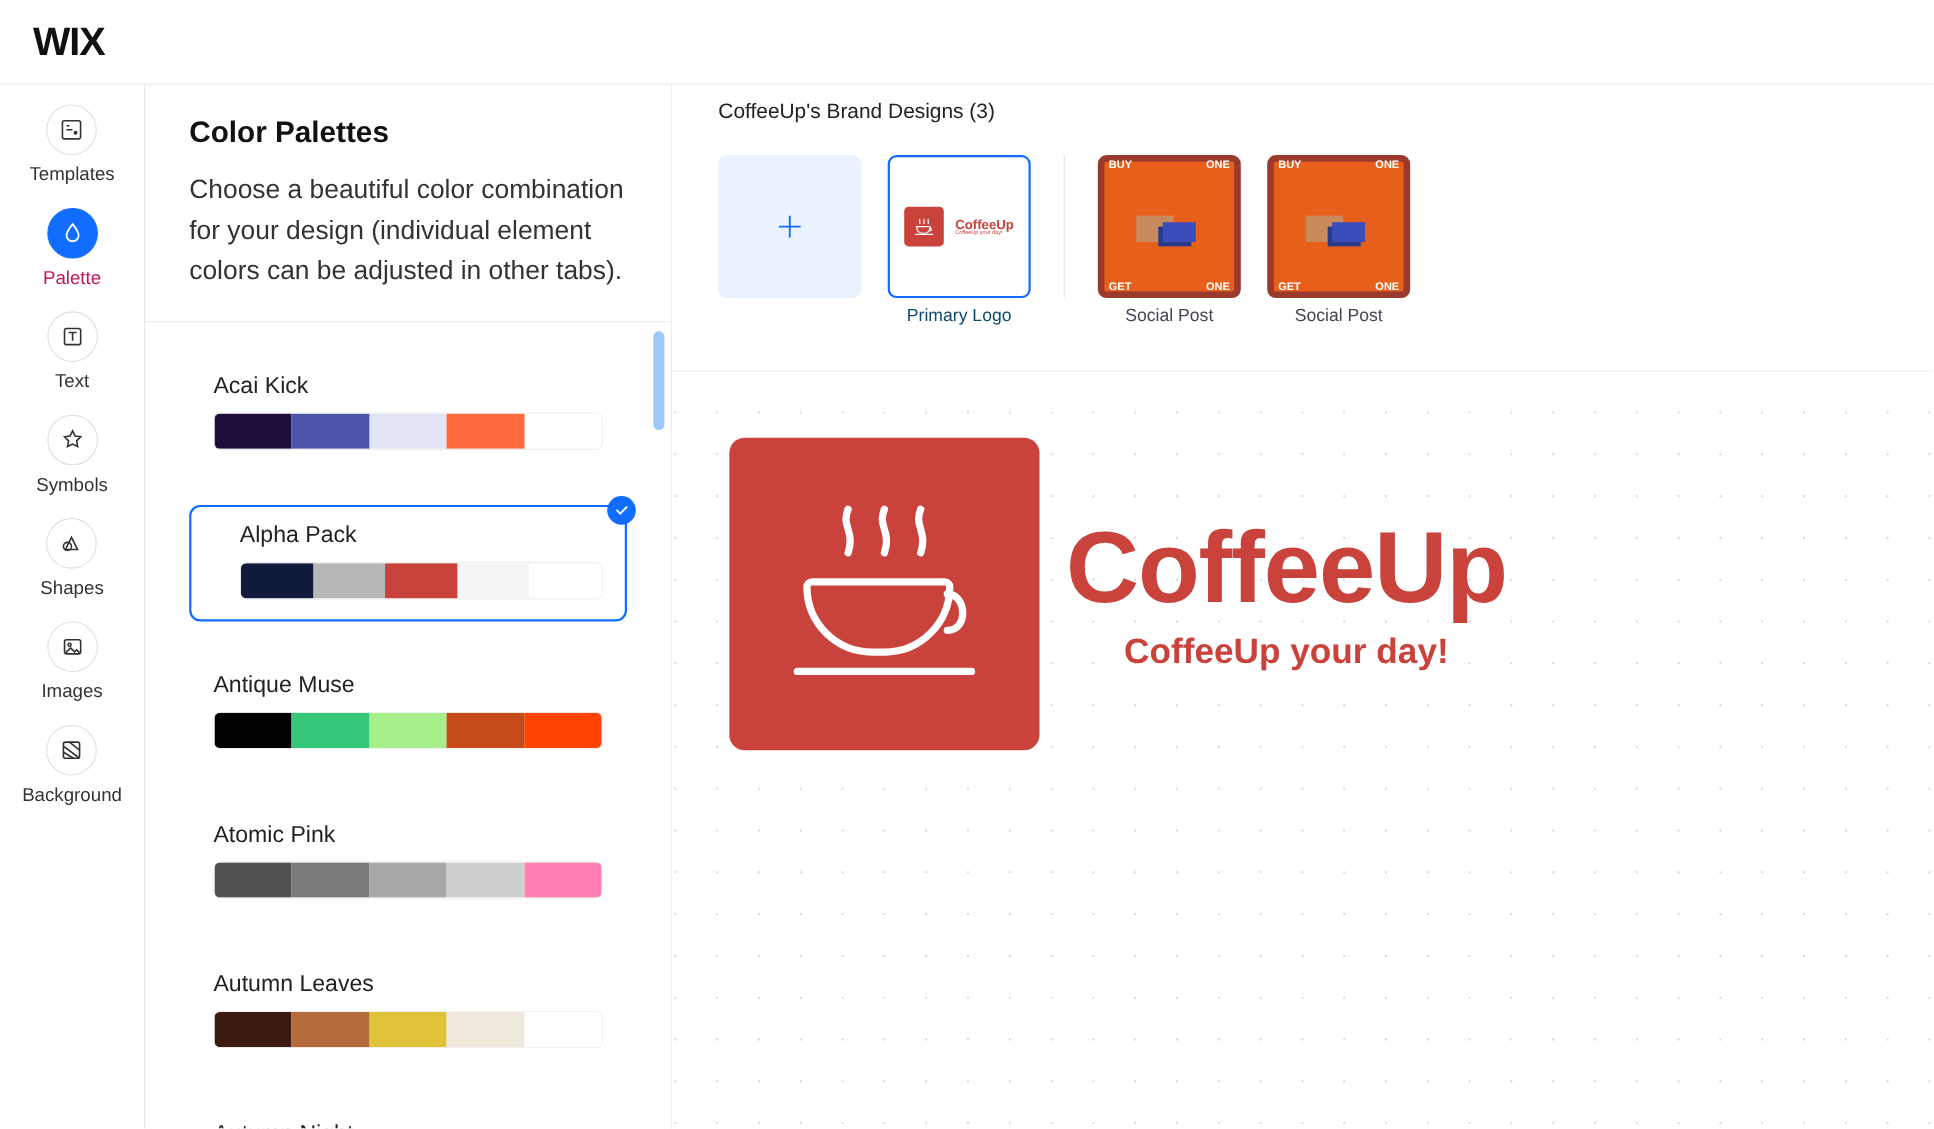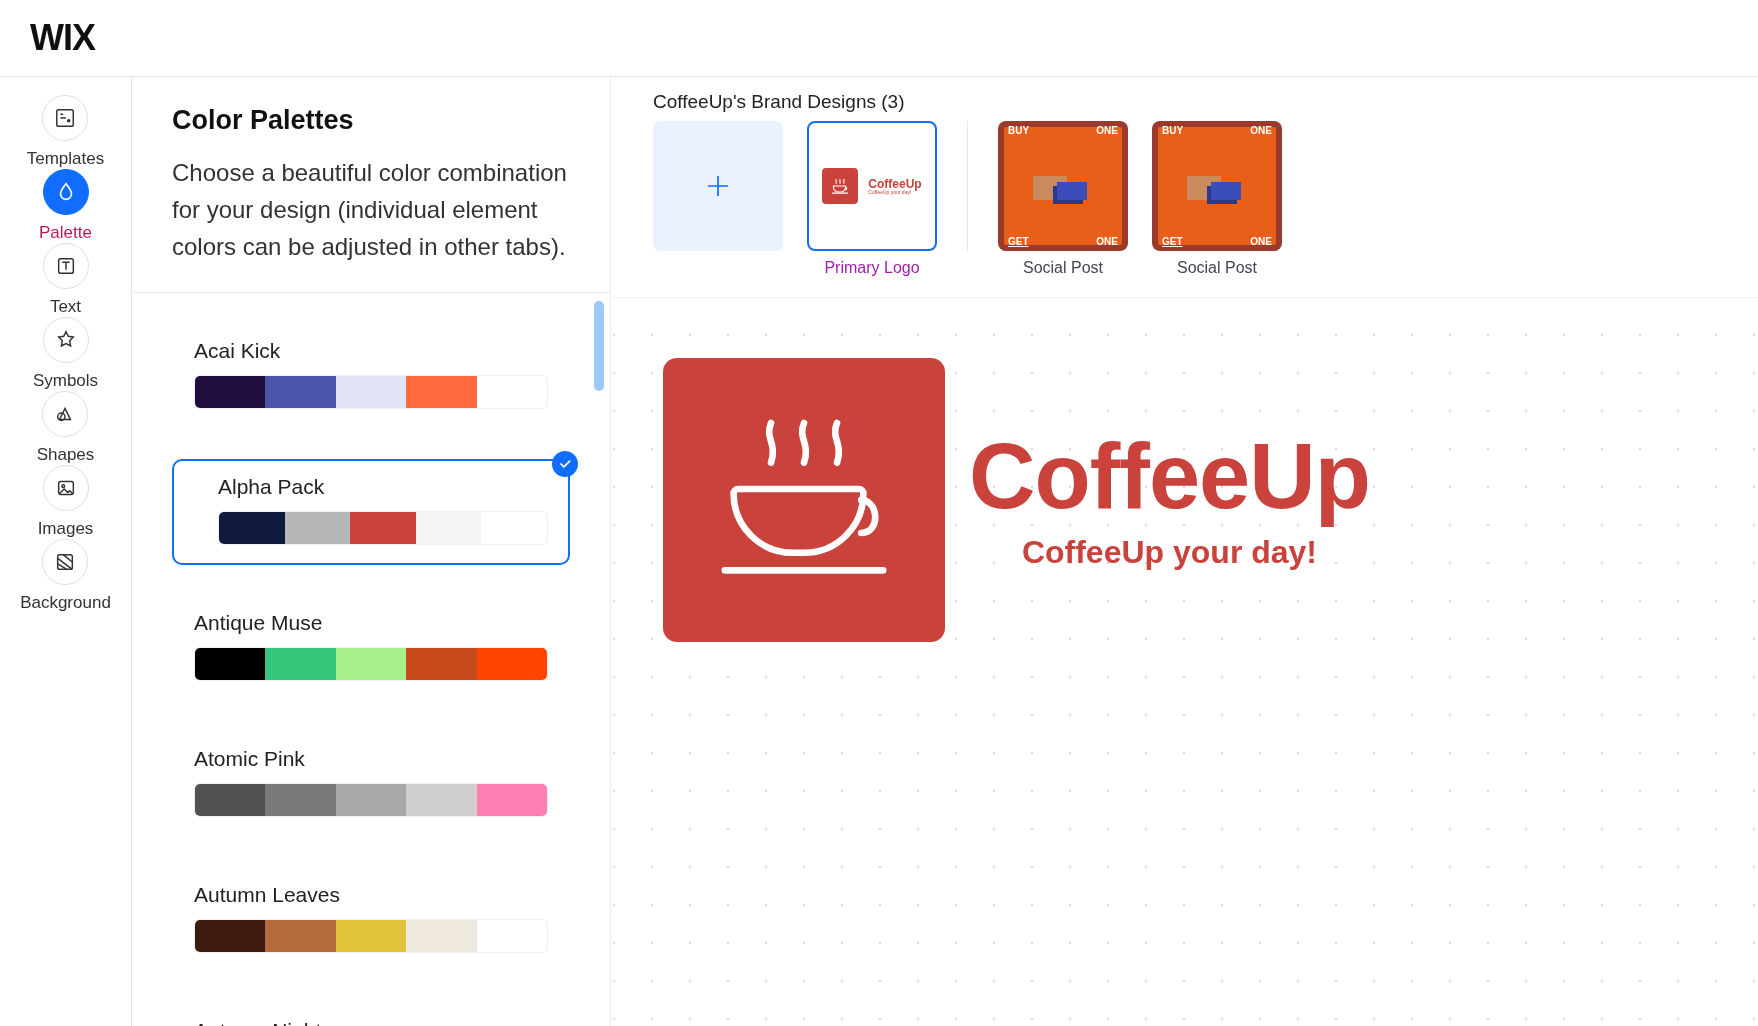--- a/index.html
+++ b/index.html
@@ -6,21 +6,21 @@
 html, body { width:100%; height:100%; background:#fff; color:#111; }
 .app { width:1758px; height:806px; position:relative; background:#fff; }
 
 
 .topbar { height:77px; border-bottom:1px solid #e5e5e5; display:flex; align-items:center; padding:0 30px; }
 .wix-logo { font-size:36px; font-weight:900; letter-spacing:-1px; }
 
 .main { display:flex; height:949px; }
 
 
-.leftnav { width:132px; border-right:1px solid #e5e5e5; display:flex; flex-direction:column; align-items:center; padding-top:18px; }
+.leftnav { width:132px; border-right:1px solid #e5e5e5; display:flex; flex-direction:column; align-items:center; padding-top:18px; gap:20px; }
 .nav-item { display:flex; flex-direction:column; align-items:center; gap:8px; cursor:pointer; }
 .nav-icon { width:46px; height:46px; border-radius:50%; border:1px solid #e0e0e0; display:flex; align-items:center; justify-content:center; background:#fff; }
 .nav-item.active .nav-icon { background:#116DFF; border-color:#116DFF; }
 .nav-label { font-size:17px; color:#333; }
 .nav-item.active .nav-label { color:#be185d; }
 
 
 .sidepanel { width:479px; border-right:1px solid #ececec; display:flex; flex-direction:column; }
 .panel-head { padding:28px 40px 26px 40px; border-bottom:1px solid #ececec; }
 .panel-title { font-size:27px; font-weight:700; margin-bottom:18px; }
@@ -29,39 +29,39 @@
 .palette-list { padding:30px 40px 10px 40px; display:flex; flex-direction:column; gap:30px; }
 .palette-item { position:relative; border:2px solid transparent; border-radius:10px; padding:14px 20px 18px 20px; cursor:pointer; }
 .palette-item.selected { border-color:#116DFF;padding-left:44px; }
 .palette-name { font-size:21px; margin-bottom:12px; color:#222; }
 .swatches { display:flex; height:34px; border-radius:6px; overflow:hidden; border:1px solid #eee; }
 .swatch { flex:1 1 0; }
 .check-badge { position:absolute; top:-10px; right:-10px; width:26px; height:26px; border-radius:50%; background:#116DFF; display:flex; align-items:center; justify-content:center; }
 .scrollbar { position:absolute; top:8px; right:6px; width:10px; height:90px; border-radius:6px; background:#9cc8fc; }
 
 
-.canvas-area { flex:1; display:flex; flex-direction:column; background:#fff; }
+.canvas-area { flex:1; display:flex; flex-direction:column; background:#fff;gap:20px; }
 .design-head { padding:14px 0 0 42px; }
 .design-title { font-size:19px; color:#222; padding-left:0; margin-bottom:8px; }
 .thumbs-row { display:flex; align-items:flex-start; gap:24px; padding:0 0 14px 42px; }
 .thumb-wrap { display:flex; flex-direction:column; align-items:center; gap:8px; }
 .thumb { width:130px; height:130px; border-radius:8px; display:flex; align-items:center; justify-content:center; }
 .thumb.add { background:#eaf2ff; cursor:pointer; }
 .thumb.selected { border:2px solid #116DFF; }
 .thumb-label { font-size:16px; color:#445; }
-.thumb-label.sel { color:#a21caf; }
+.thumb-label.sel { color:#0c4a6e; }
 .vdiv { width:1px; height:130px; background:#e5e5e5; margin:0 6px; }
 .thumb.logo { background:#fff; border:2px solid #116DFF; flex-direction:column; }
 .thumb.logo .mini-sq { width:36px; height:36px; background:#c9433c; border-radius:4px; display:flex; align-items:center; justify-content:center; margin-right:6px; }
 .thumb.logo .mini-text { font-size:12px; font-weight:800; color:#c9433c; }
 .social-thumb { background:linear-gradient(#9a3a2d,#9a3a2d); padding:6px; position:relative; cursor:pointer; }
 .social-thumb .inner { background:#e85f1a; width:100%; height:100%; border-radius:2px; display:flex; align-items:center; justify-content:center; }
 .social-label { position:absolute; font-size:10px; font-weight:700; color:#fff; }
 .sl-buy { top:4px; left:10px; } .sl-one1 { top:4px; right:10px; }
-.sl-get { bottom:4px; left:10px;text-decoration:underline; } .sl-one2 { bottom:4px; right:10px; }
+.sl-get { bottom:4px; left:10px; } .sl-one2 { bottom:4px; right:10px; }
 
 
 .canvas { flex:1; position:relative; margin-top:6px; background:#fff;
   background-image: radial-gradient(circle, #d9d9d9 1.2px, transparent 1.2px);
   background-size:38px 38px; background-position: 22px 18px; border-top:1px solid #f2f2f2; }
 .logo-block { position:absolute; left:52px; top:60px; display:flex; align-items:center; gap:24px; }
 .logo-square { width:282px; height:284px; background:#c9433c; border-radius:14px; display:flex; align-items:center; justify-content:center; }
 .logo-text { display:flex; flex-direction:column; }
 .brand-name { font-size:92px; font-weight:900; color:#c9433c; letter-spacing:-1px; line-height:1.0; }
 .brand-tag { font-size:32px; font-weight:700; color:#c9433c; margin-top:12px; text-align:center; }

